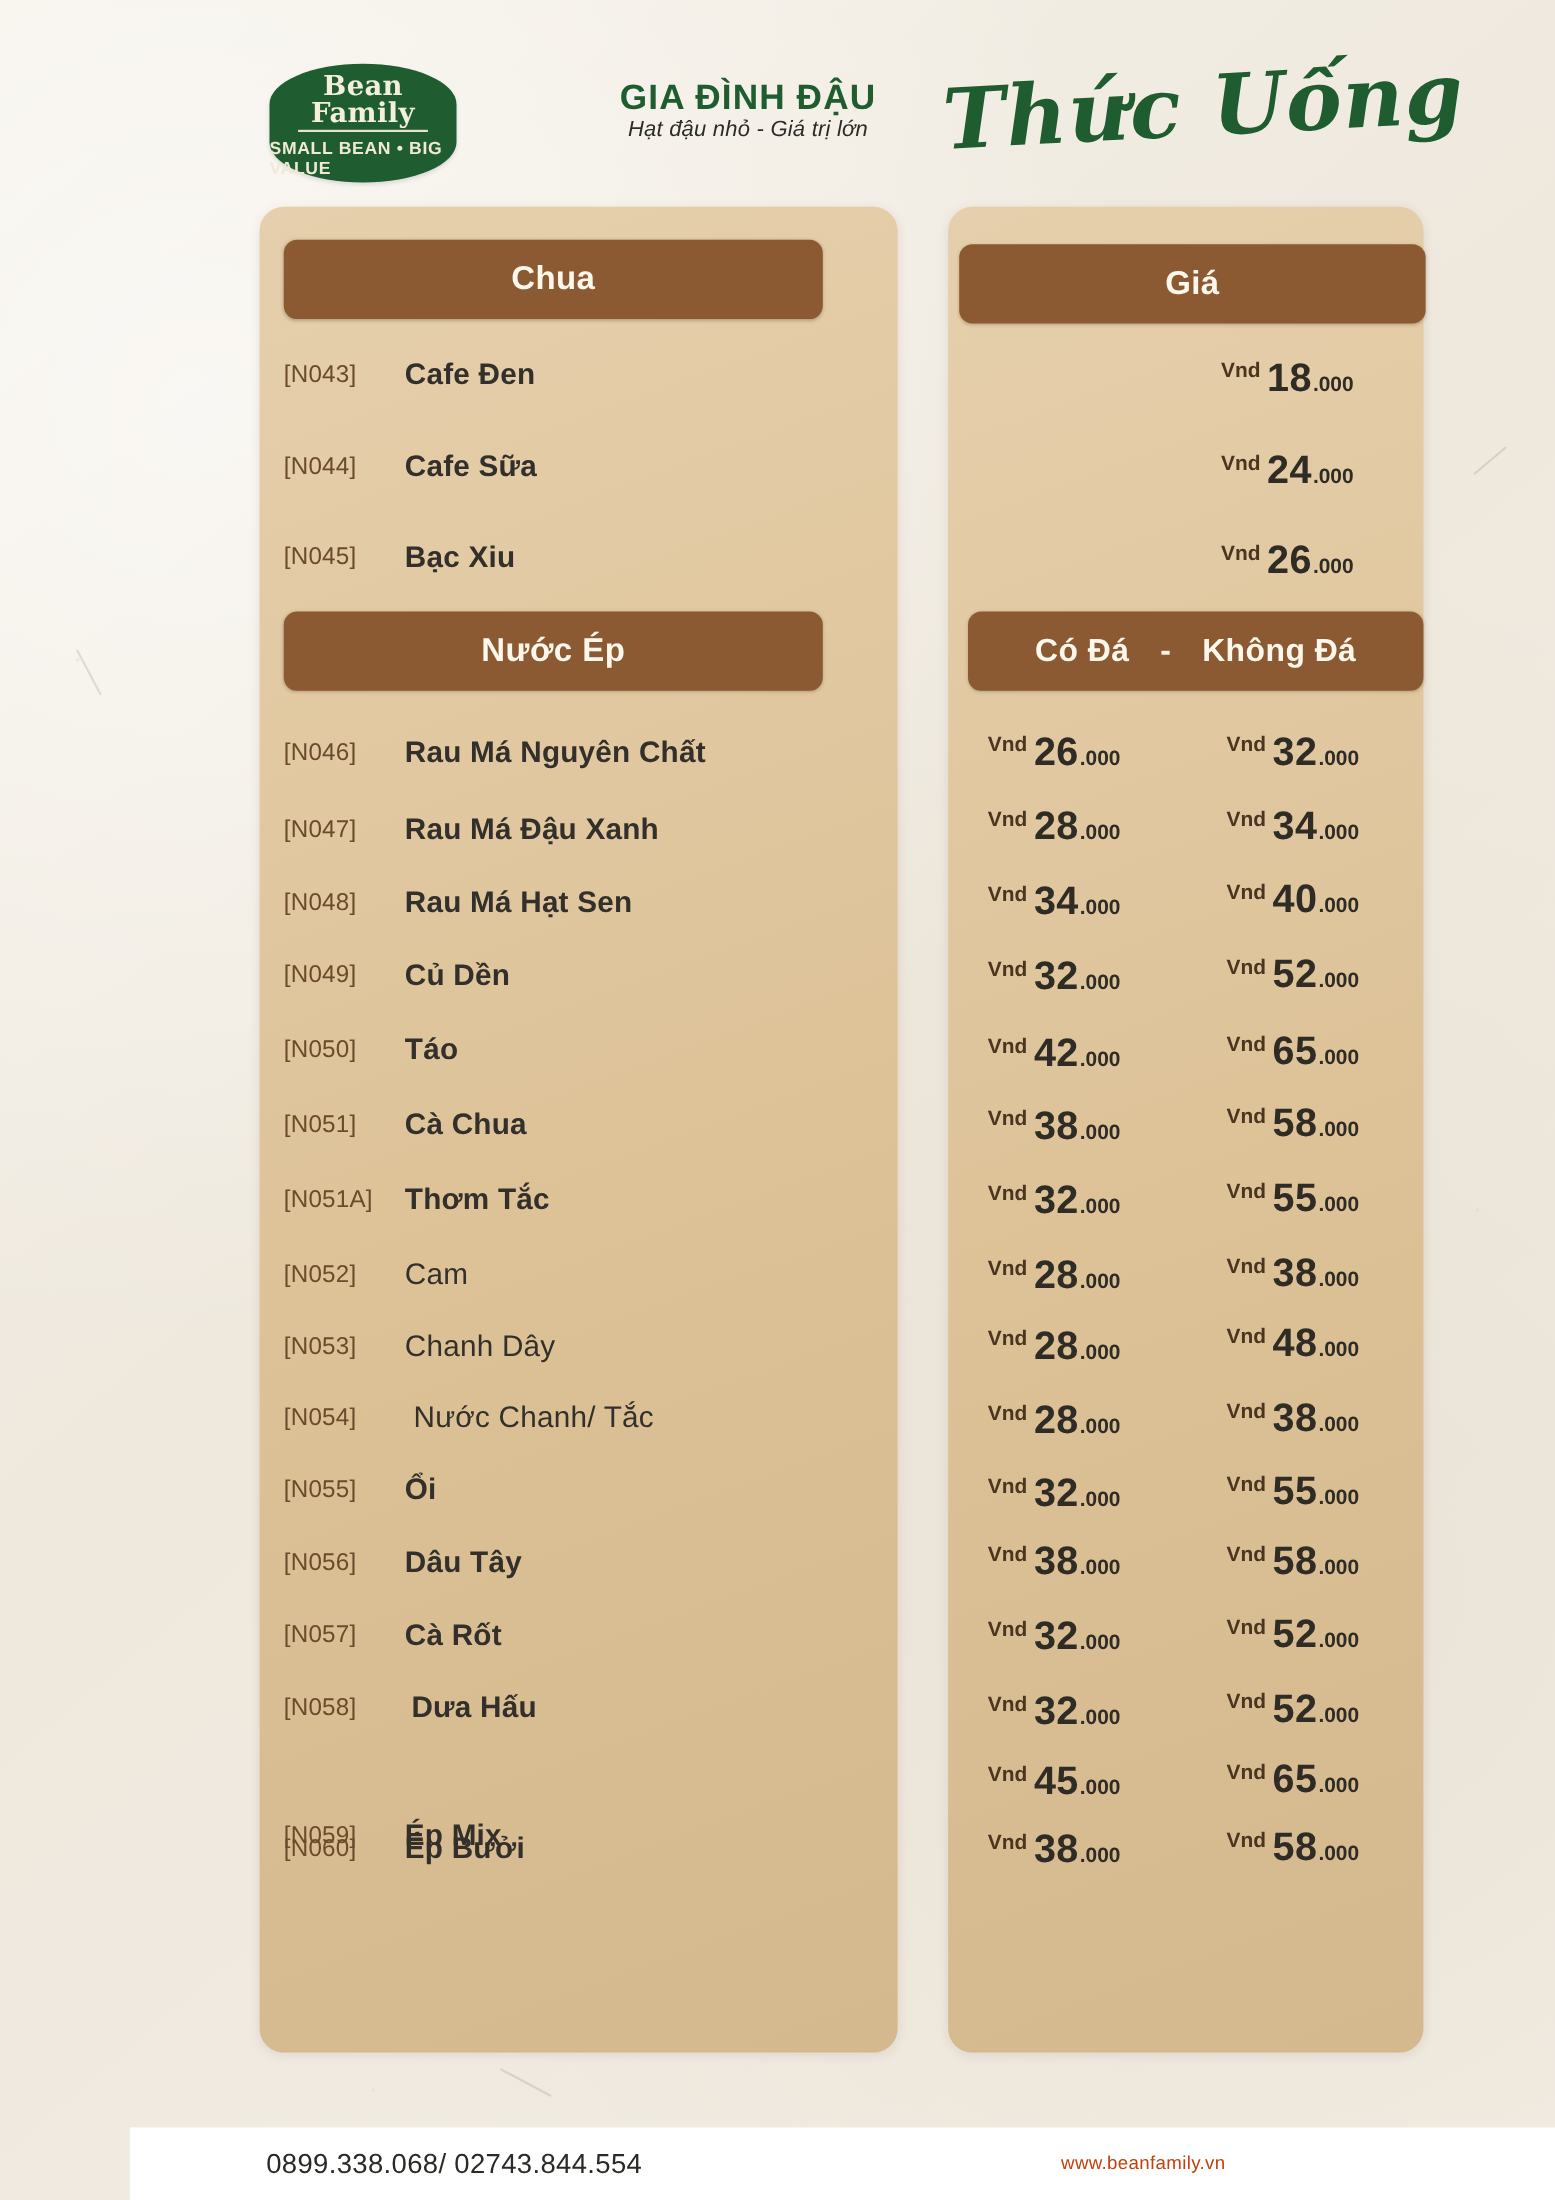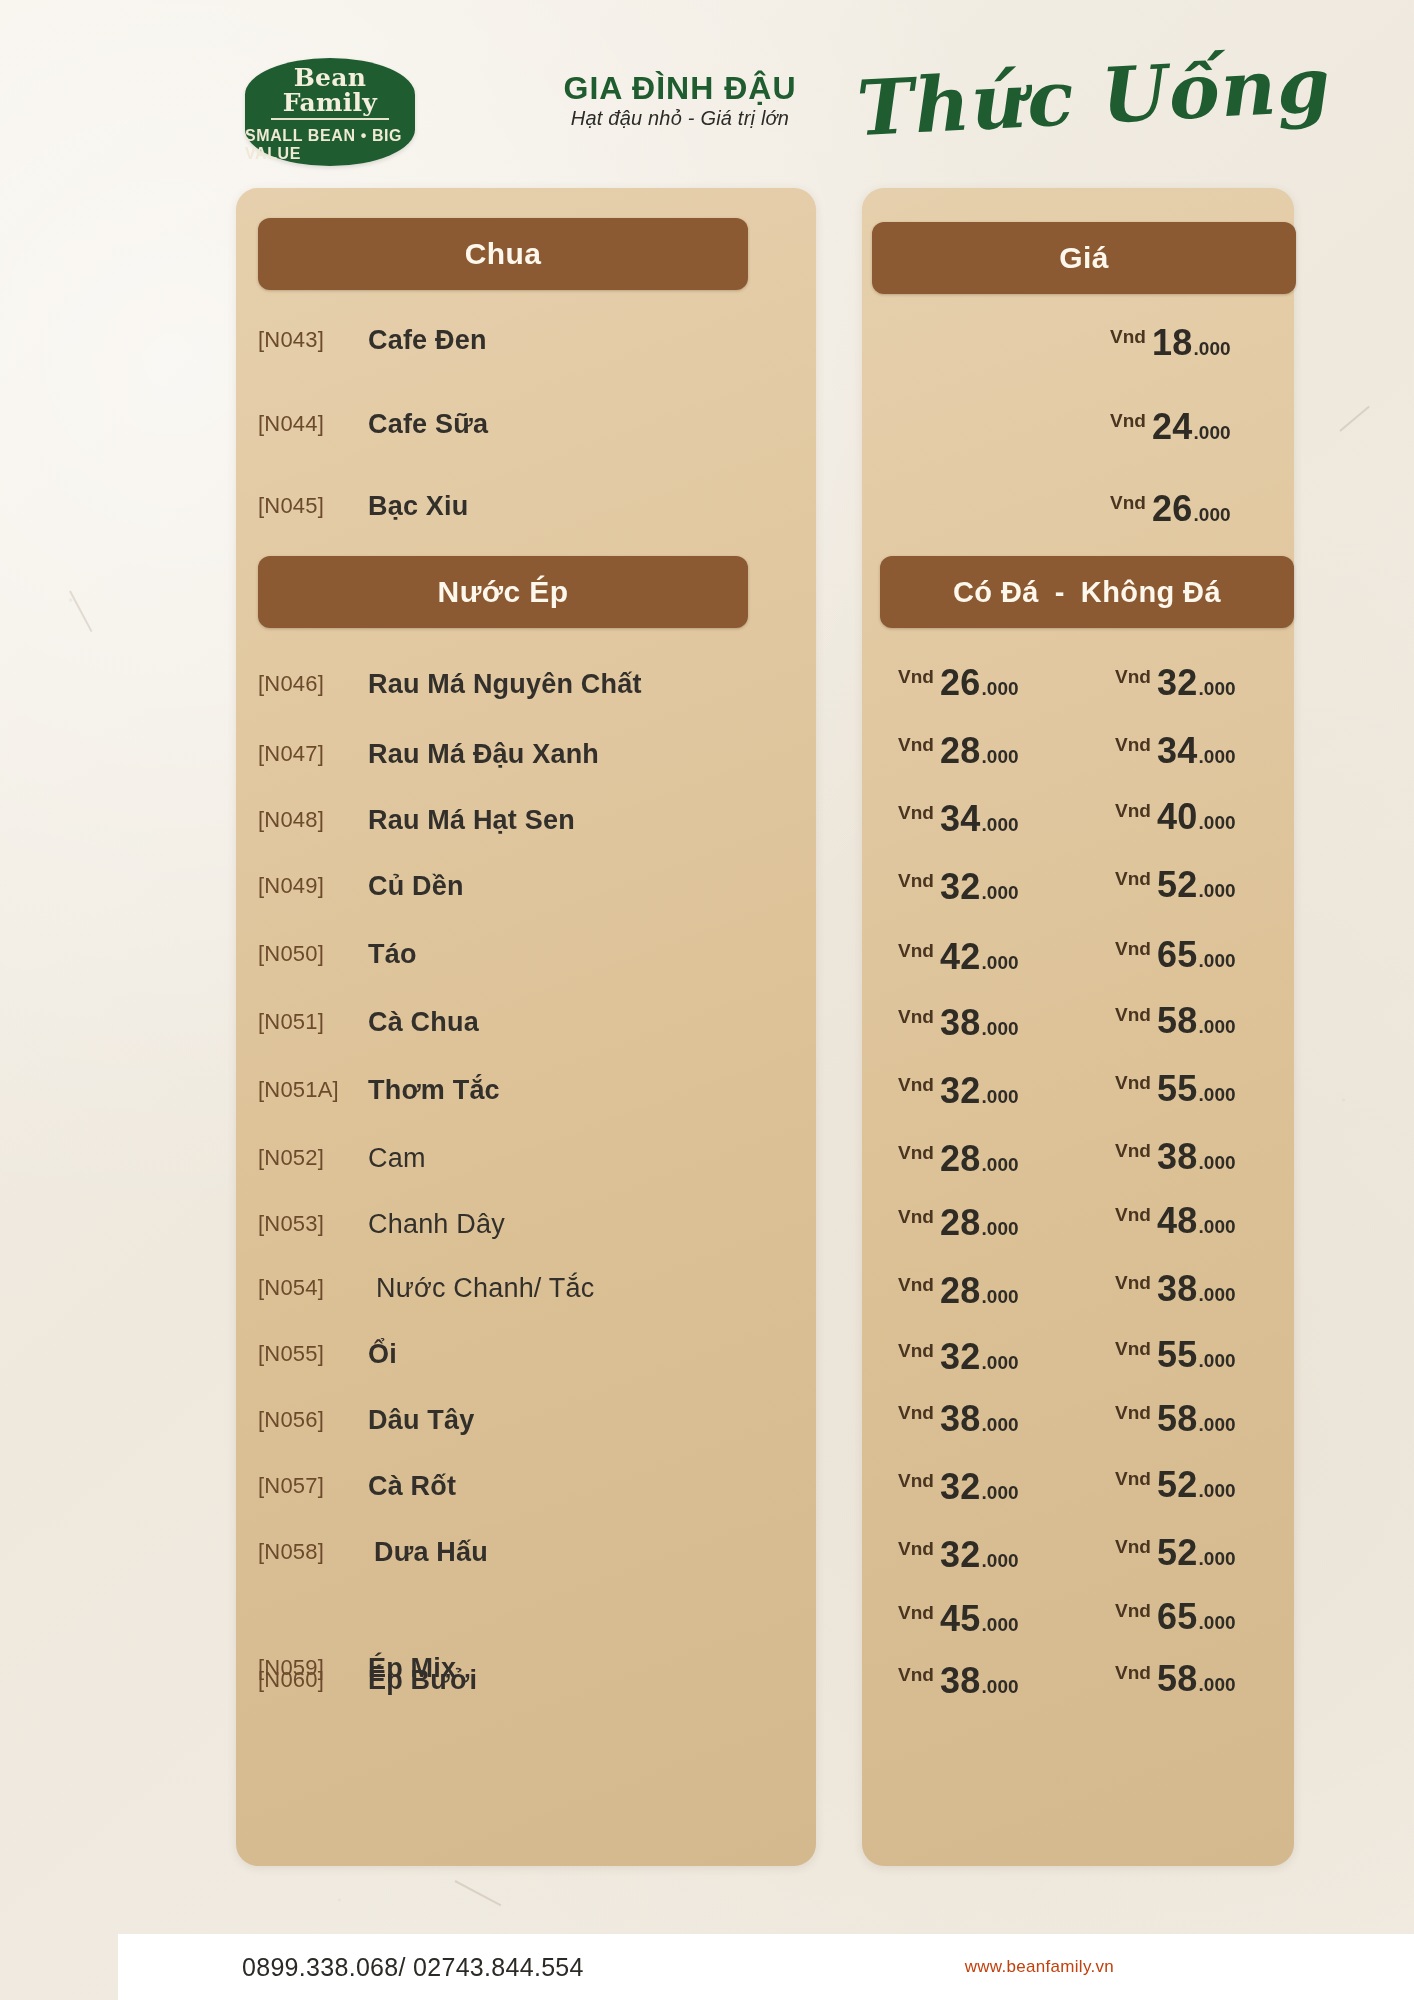--- a/index.html
+++ b/index.html
@@ -163,21 +163,21 @@
     font-weight: bold;
     display: flex;
     align-items: center;
     justify-content: center;
     letter-spacing: .4px;
     box-shadow: 0 1px 3px rgba(60,35,15,.25);
   }
   .bar-cafe   { left: 258px; top: 218px;  width: 490px; height: 72px;  font-size: 30px; }
   .bar-gia    { left: 872px; top: 222px;  width: 424px; height: 72px;  font-size: 30px; }
   .bar-nuocep { left: 258px; top: 556px;  width: 490px; height: 72px;  font-size: 30px; }
-  .bar-da     { left: 880px; top: 556px;  width: 414px; height: 72px;  font-size: 29px; }
+  .bar-da     { left: 880px; top: 556px;  width: 414px; height: 72px;  font-size: 29px; gap: 12px; }
   .bar-da .sep { margin: 0 16px; font-weight: bold; }
 
   
   .row {
     position: absolute;
     left: 258px;
     width: 520px;
     height: 40px;
     display: flex;
     align-items: center;

